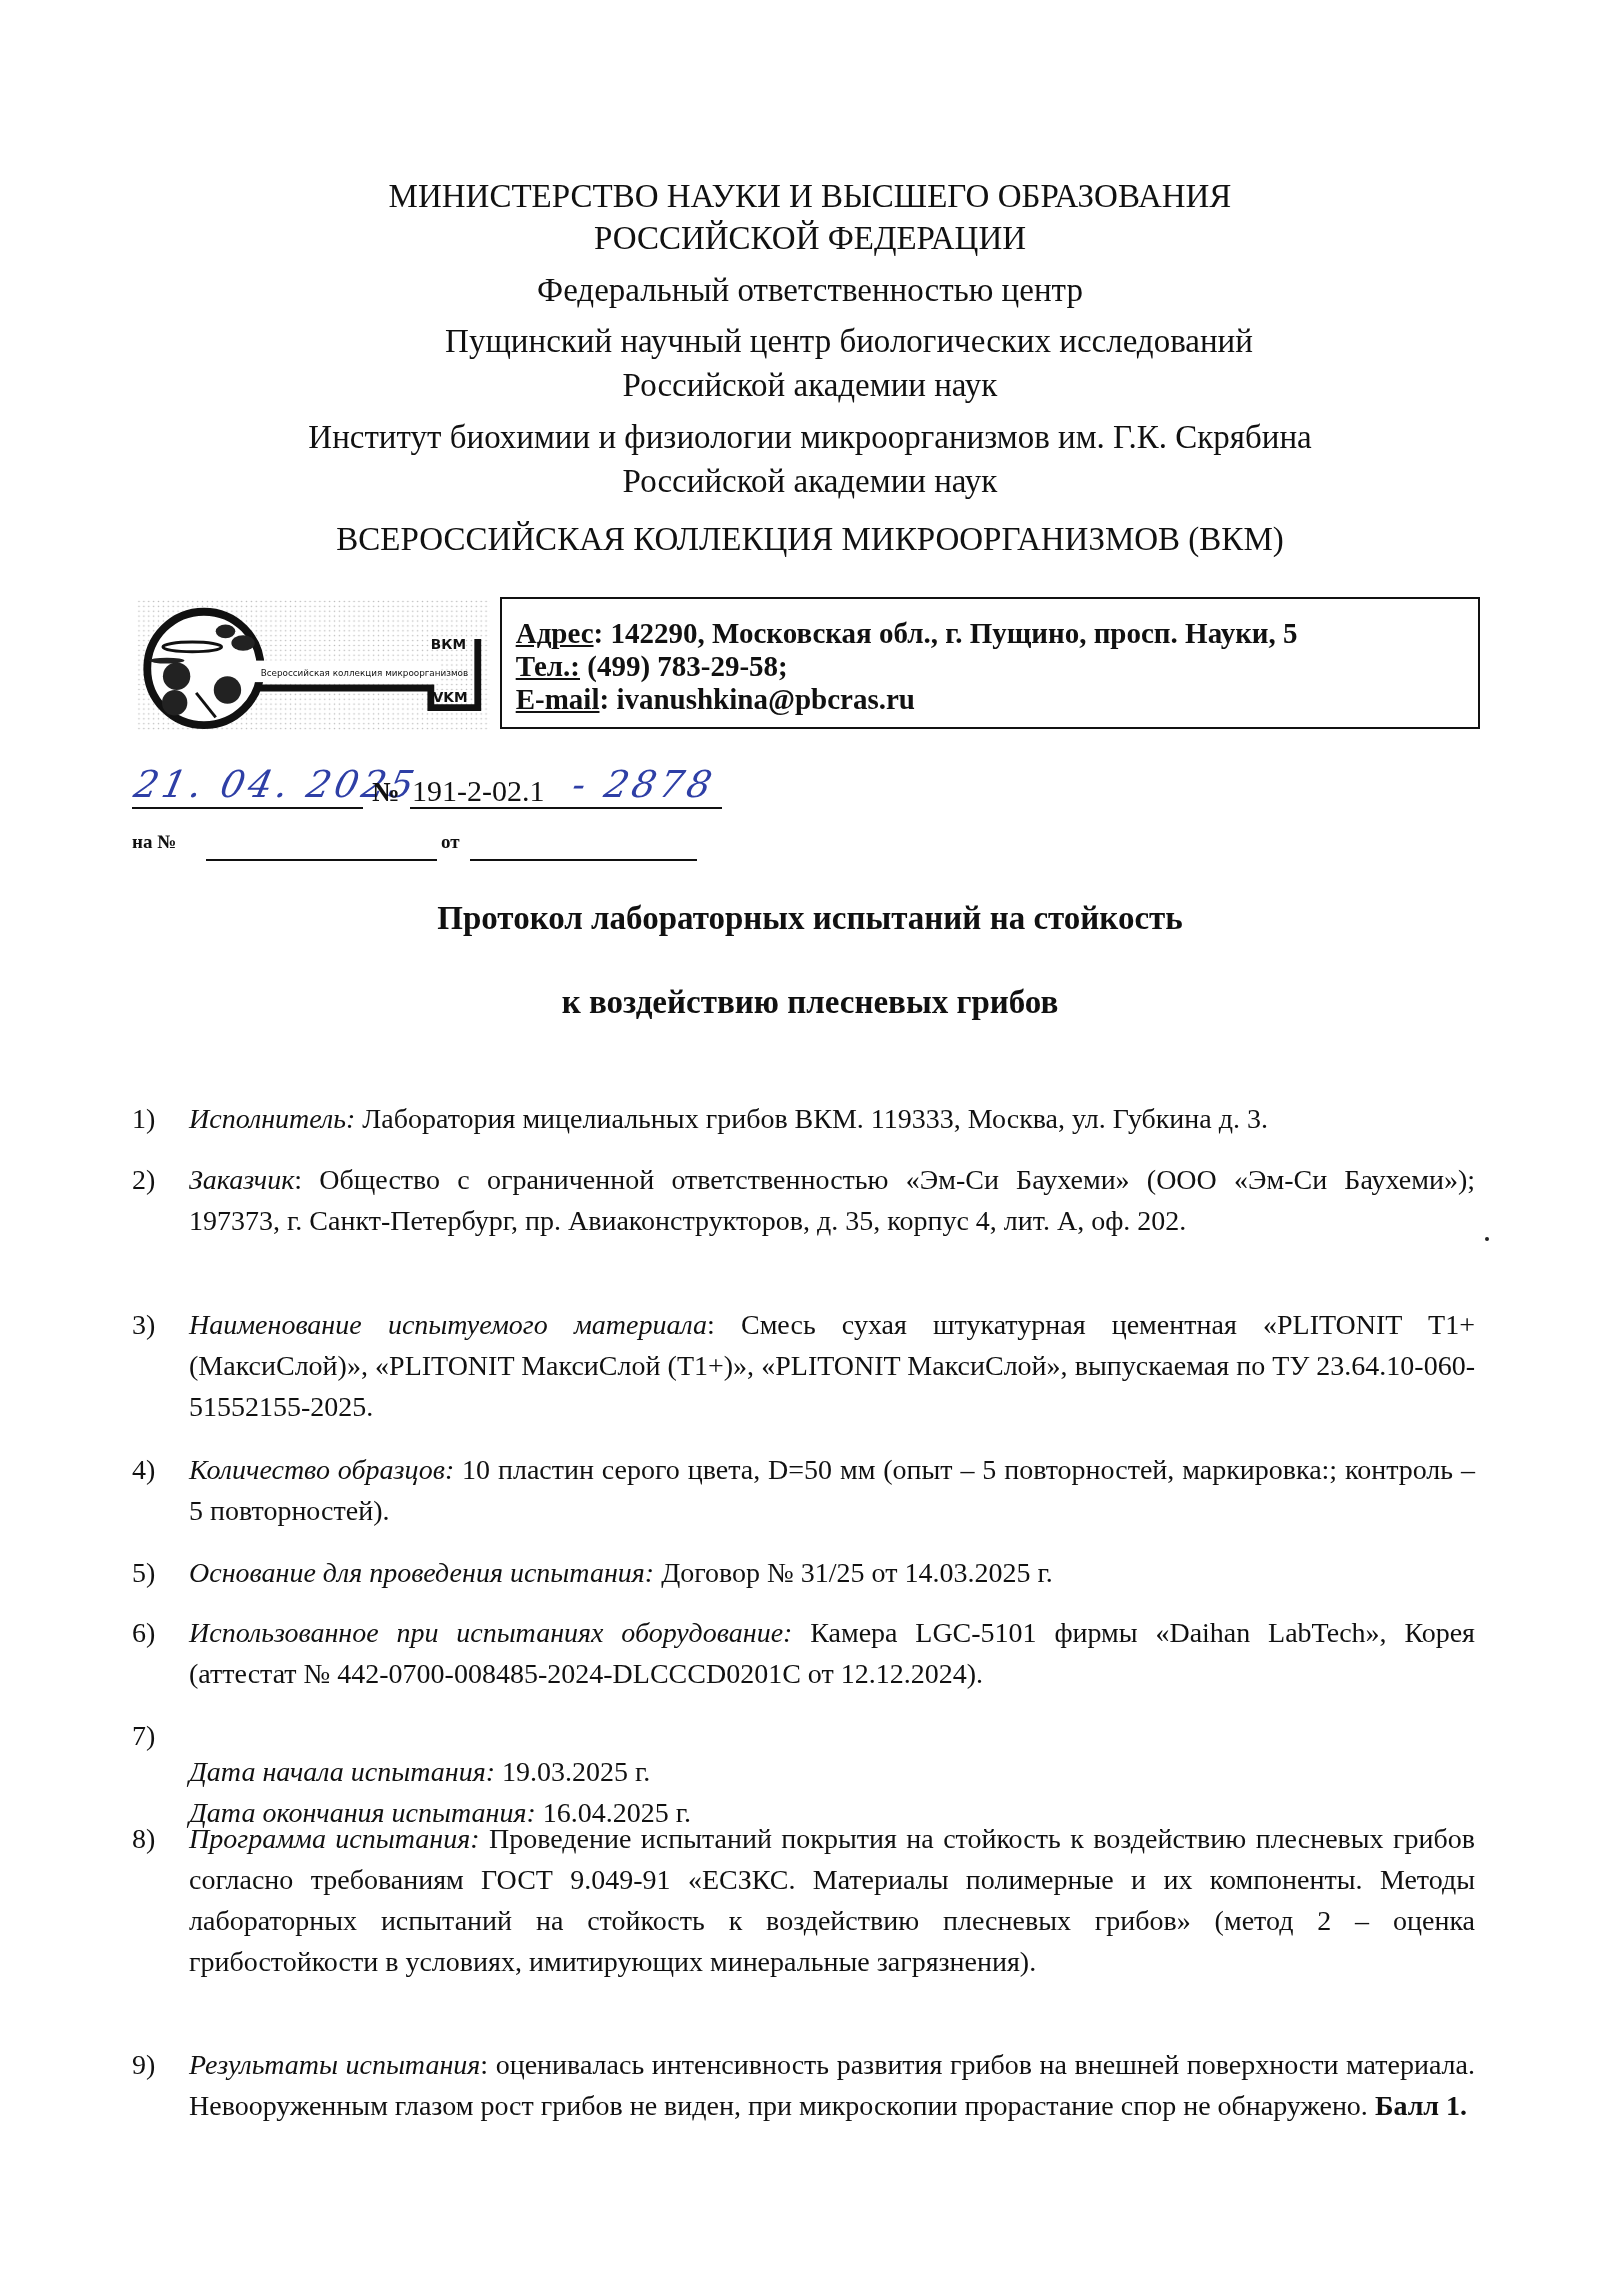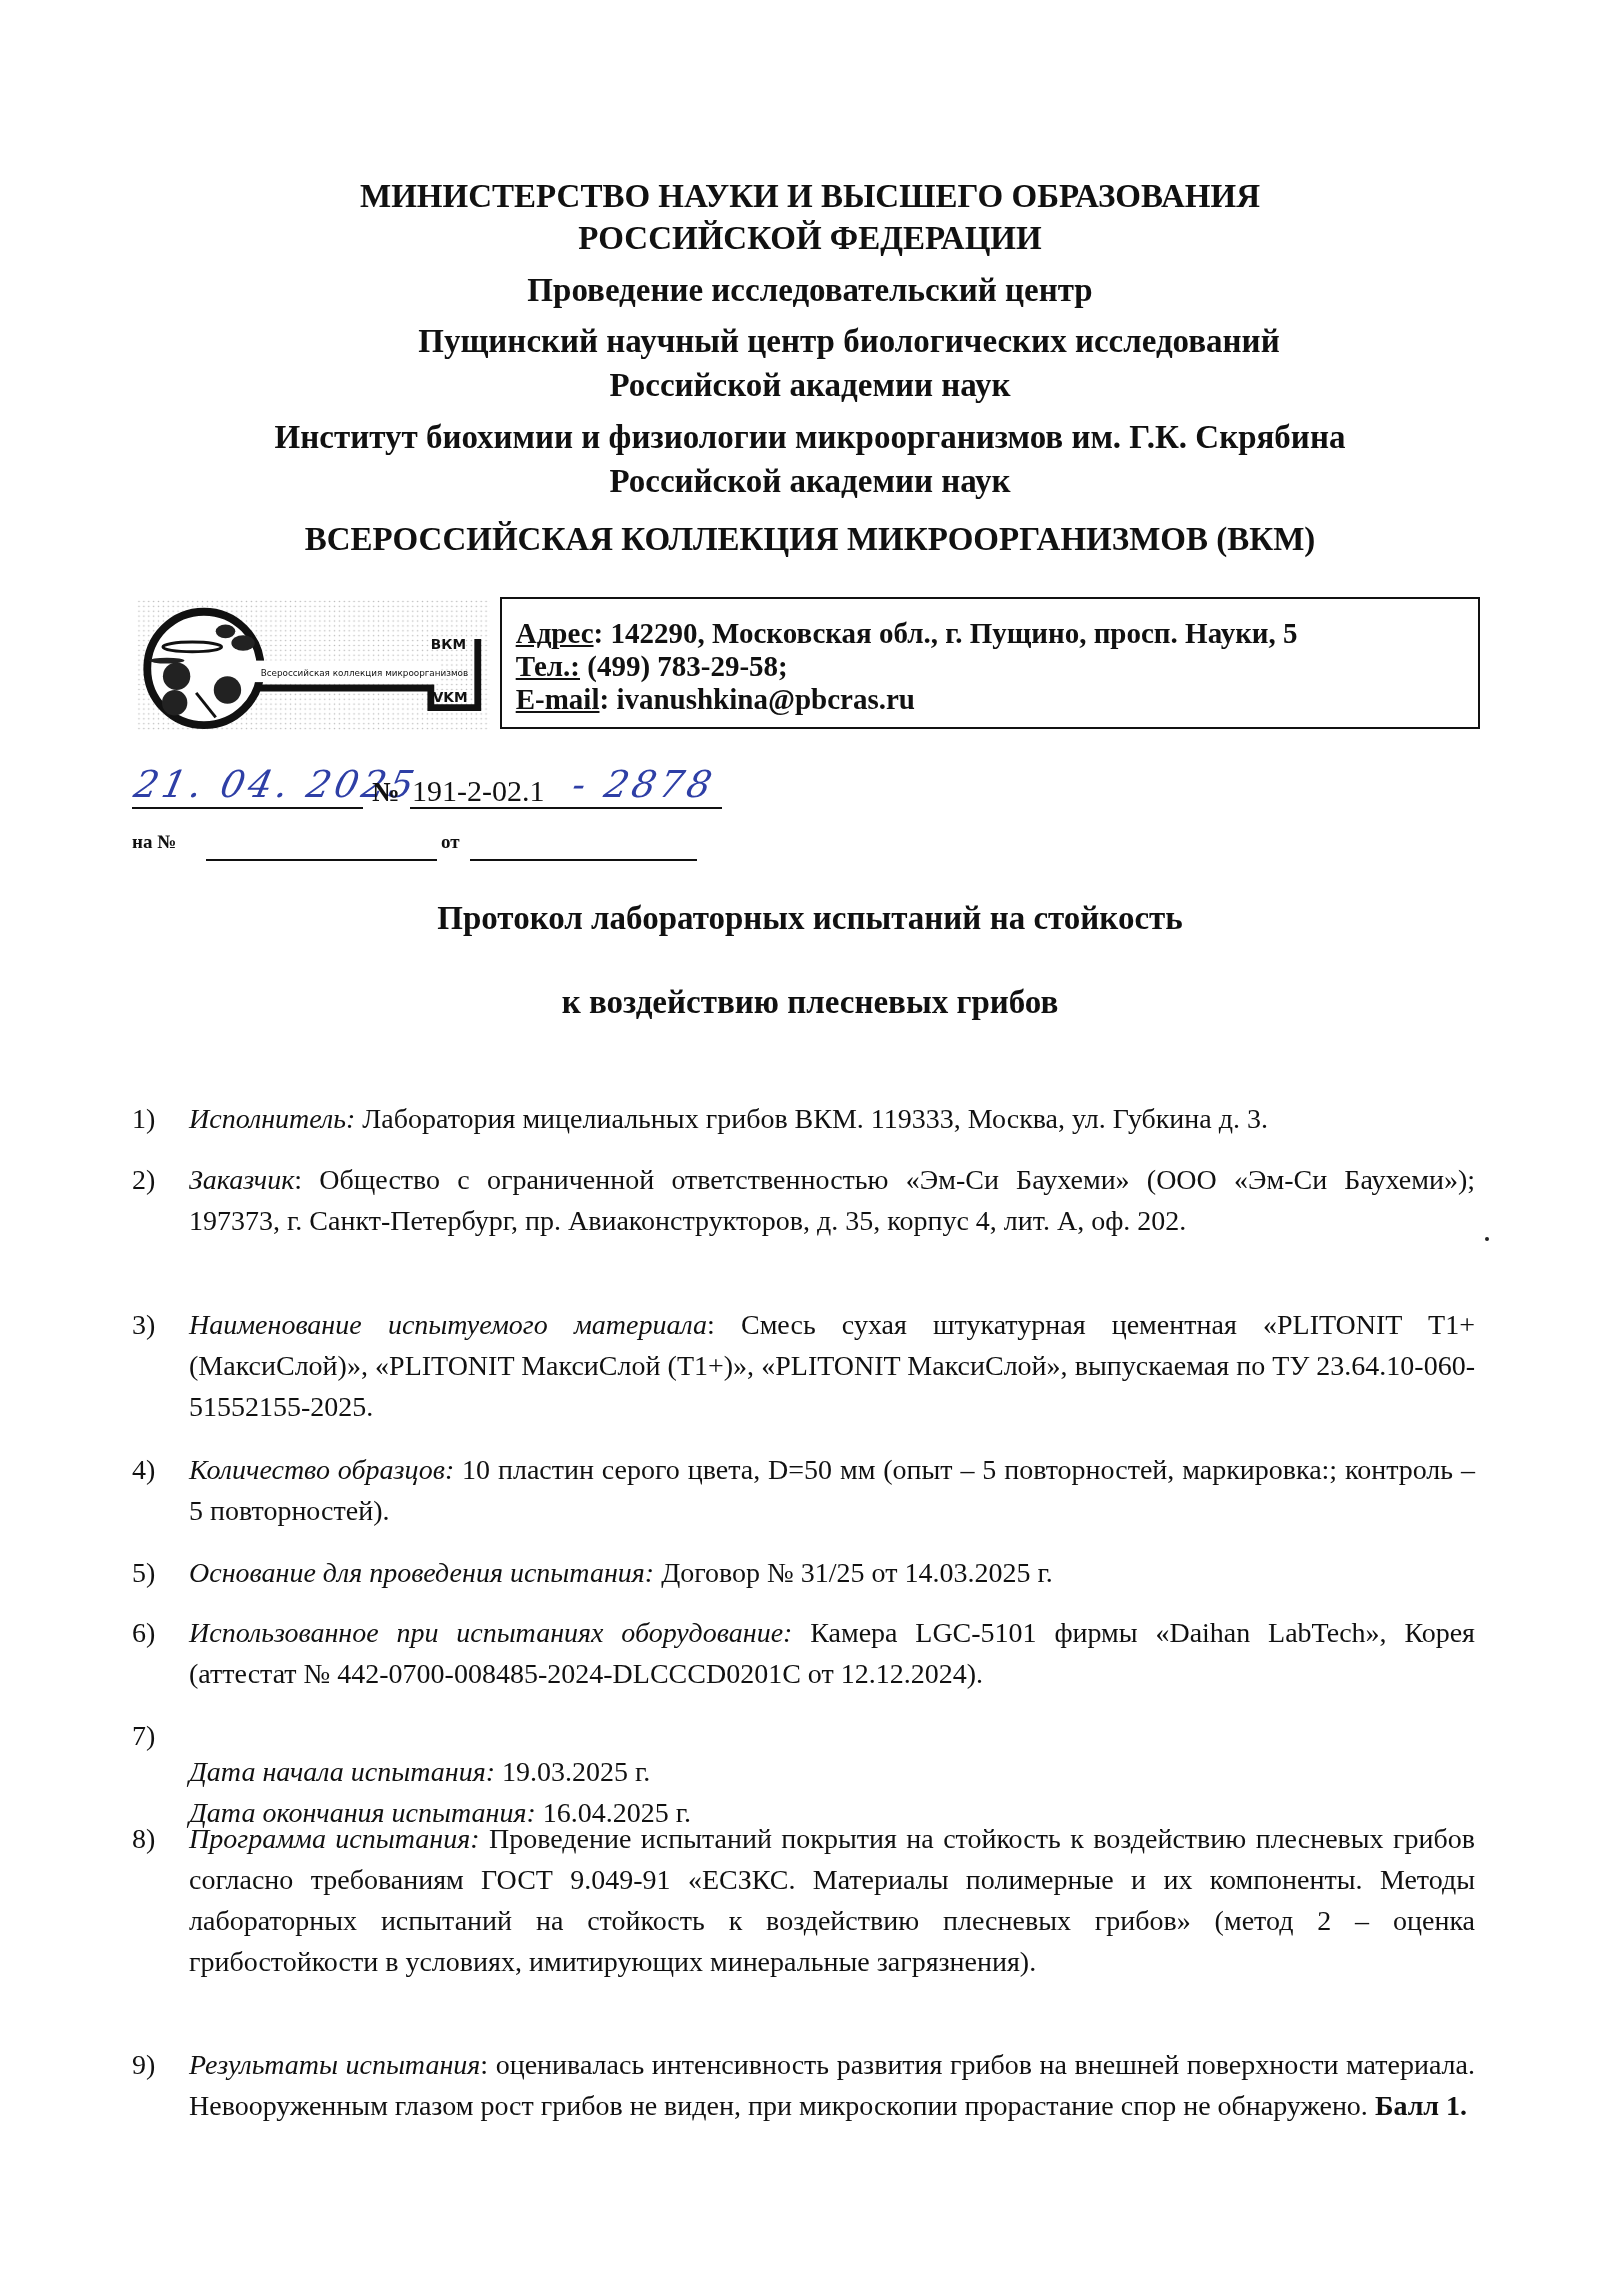--- a/index.html
+++ b/index.html
@@ -1,20 +1,20 @@
 <!DOCTYPE html>
 <html><head>
   <meta charset="utf-8">
   <style>
     html, body { margin: 0; padding: 0; background: #ffffff; }
     body {
       width: 1620px; height: 2292px; position: relative; overflow: hidden;
       font-family: "Liberation Serif", serif; color: #111;
     }
-    .hdr { position: absolute; left: 0; width: 1620px; text-align: center; font-weight: bold; font-size: 33px; line-height: 41px; }
+    .hdr { position: absolute; left: 0; width: 1620px; text-align: center; font-weight: normal; font-size: 33px; line-height: 41px; }
     .hdr.big { font-size: 33px; }
     .logo { position: absolute; left: 137px; top: 600px; width: 353px; height: 132px; }
     .contact-box {
       position: absolute; left: 500px; top: 597px; width: 980px; height: 132px;
       border: 2px solid #111; box-sizing: border-box; padding: 17.6px 13.7px;
       font-weight: bold; font-size: 29px; line-height: 33px;
     }
     .contact-box .lbl { text-decoration: underline; margin-top: 8px; }
     .hand { position: absolute; font-family: "DejaVu Serif", serif; font-style: italic; color: #2e3fa6; font-size: 37px; letter-spacing: 3.9px; transform: skewX(-12deg); }
     .uline { position: absolute; border-bottom: 2px solid #111; }
@@ -25,21 +25,21 @@
     .item .txt { margin-left: 57px; text-align: justify; }
     .item .txt em { font-style: italic; }
     .item .txt b { font-weight: bold; }
     .dot { position: absolute; width: 3.9px; height: 3.9px; border-radius: 50%; background: #222; }
   </style>
 </head>
 <body>
 
 <div class="hdr" style="top:176px;">МИНИСТЕРСТВО НАУКИ И ВЫСШЕГО ОБРАЗОВАНИЯ</div>
 <div class="hdr" style="top:218px;">РОССИЙСКОЙ ФЕДЕРАЦИИ</div>
-<div class="hdr" style="top:270px;">Проведение исследовательский центр</div>
+<div class="hdr" style="top:270px;">Федеральный ответственностью центр</div>
 <div class="hdr" style="top:321px;margin-left:39px;">Пущинский научный центр биологических исследований</div>
 <div class="hdr" style="top:365px;">Российской академии наук</div>
 <div class="hdr" style="top:417px;">Институт биохимии и физиологии микроорганизмов им. Г.К. Скрябина</div>
 <div class="hdr" style="top:461px;">Российской академии наук</div>
 <div class="hdr big" style="top:519px;">ВСЕРОССИЙСКАЯ КОЛЛЕКЦИЯ МИКРООРГАНИЗМОВ (ВКМ)</div>
 
 <div class="logo">
   <svg width="353" height="132" viewBox="0 0 360 135">
     <defs>
       <pattern id="dots" width="5" height="5" patternUnits="userSpaceOnUse">

